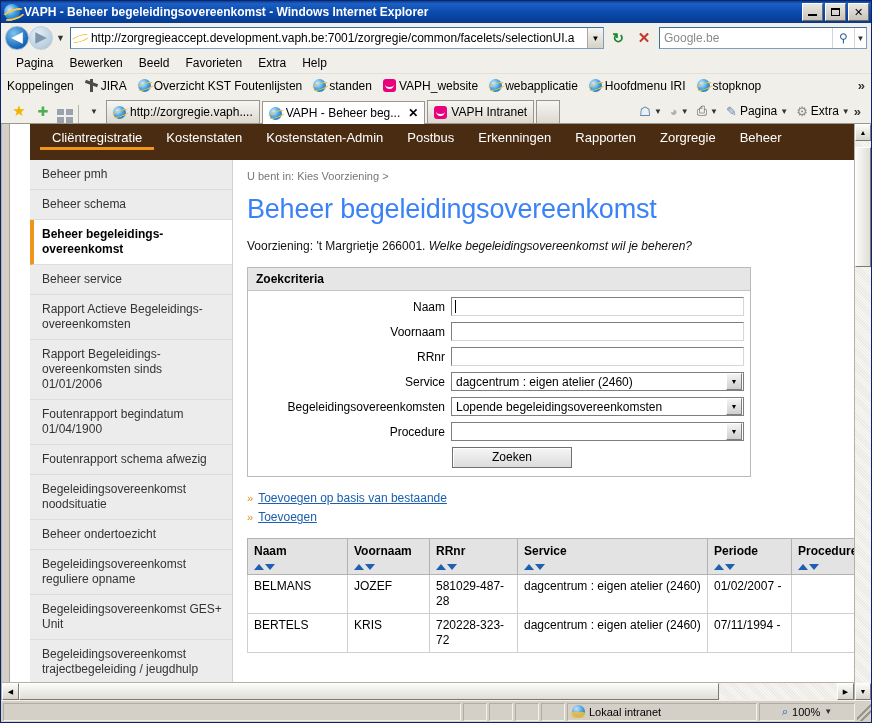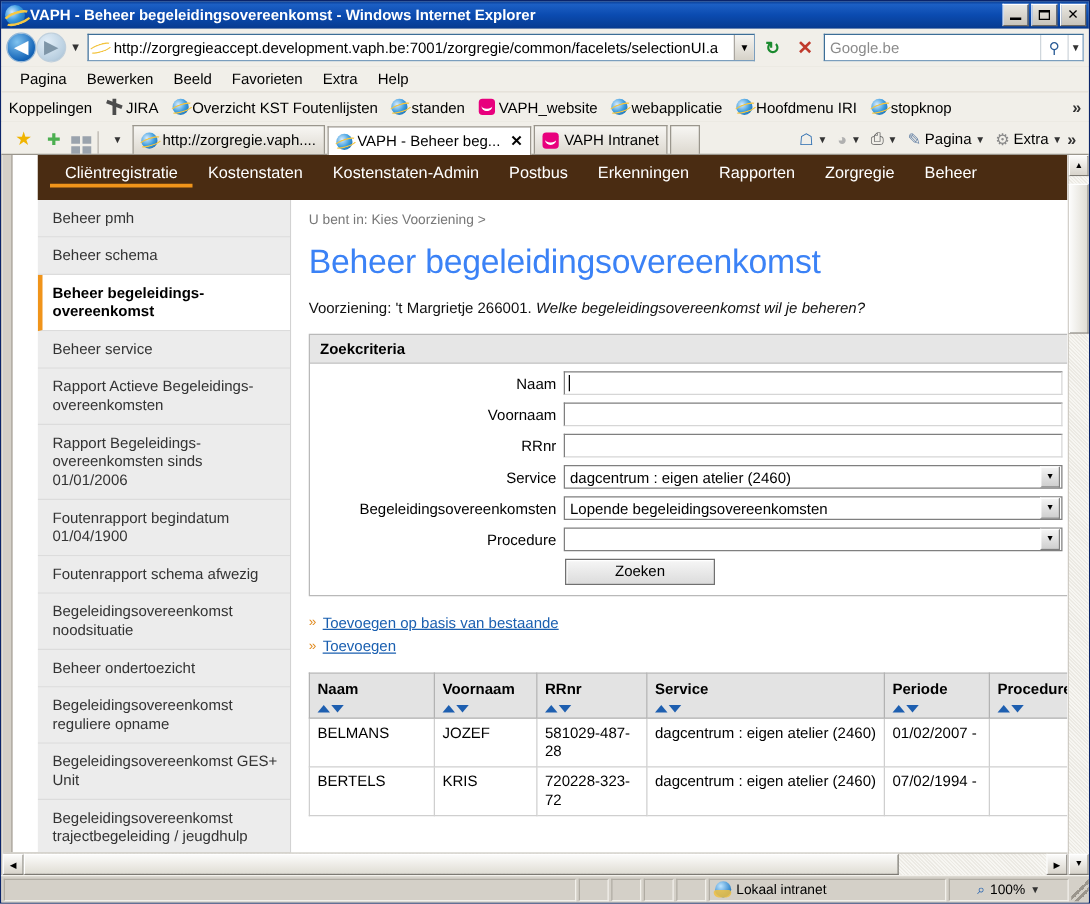--- a/index.html
+++ b/index.html
@@ -285,21 +285,21 @@
   .page-title {
     font-size: 27px; color: #3b82f6; font-weight: normal;
     margin: 0 0 14px 0; letter-spacing: -0.2px;
   }
   .subline { font-size:12px; color:#111; margin-bottom: 14px; }
   .subline i { font-style: italic; }
 
   
   .panel {
     border: 1px solid #b9b9b9;
-    width: 610px;
+    width: 504px;
     margin-bottom: 14px;
     background:#fff;
   }
   .panel-head {
     background: #e6e6e6;
     border-bottom: 1px solid #c4c4c4;
     font-weight: bold; font-size: 12px;
     padding: 4px 8px;
   }
   .panel-body { padding: 6px 6px 8px 6px; }
@@ -775,21 +775,21 @@
                       <td>581029-487-28</td>
                       <td>dagcentrum : eigen atelier (2460)</td>
                       <td>01/02/2007 -</td>
                       <td></td>
                     </tr>
                     <tr>
                       <td>BERTELS</td>
                       <td>KRIS</td>
                       <td>720228-323-72</td>
                       <td>dagcentrum : eigen atelier (2460)</td>
-                      <td>07/02/1994 -</td>
+                      <td>07/11/1994 -</td>
                       <td></td>
                     </tr>
                   </tbody>
                 </table>
 
               </div>
             </div>
           </div>
         </div>
       </div>

